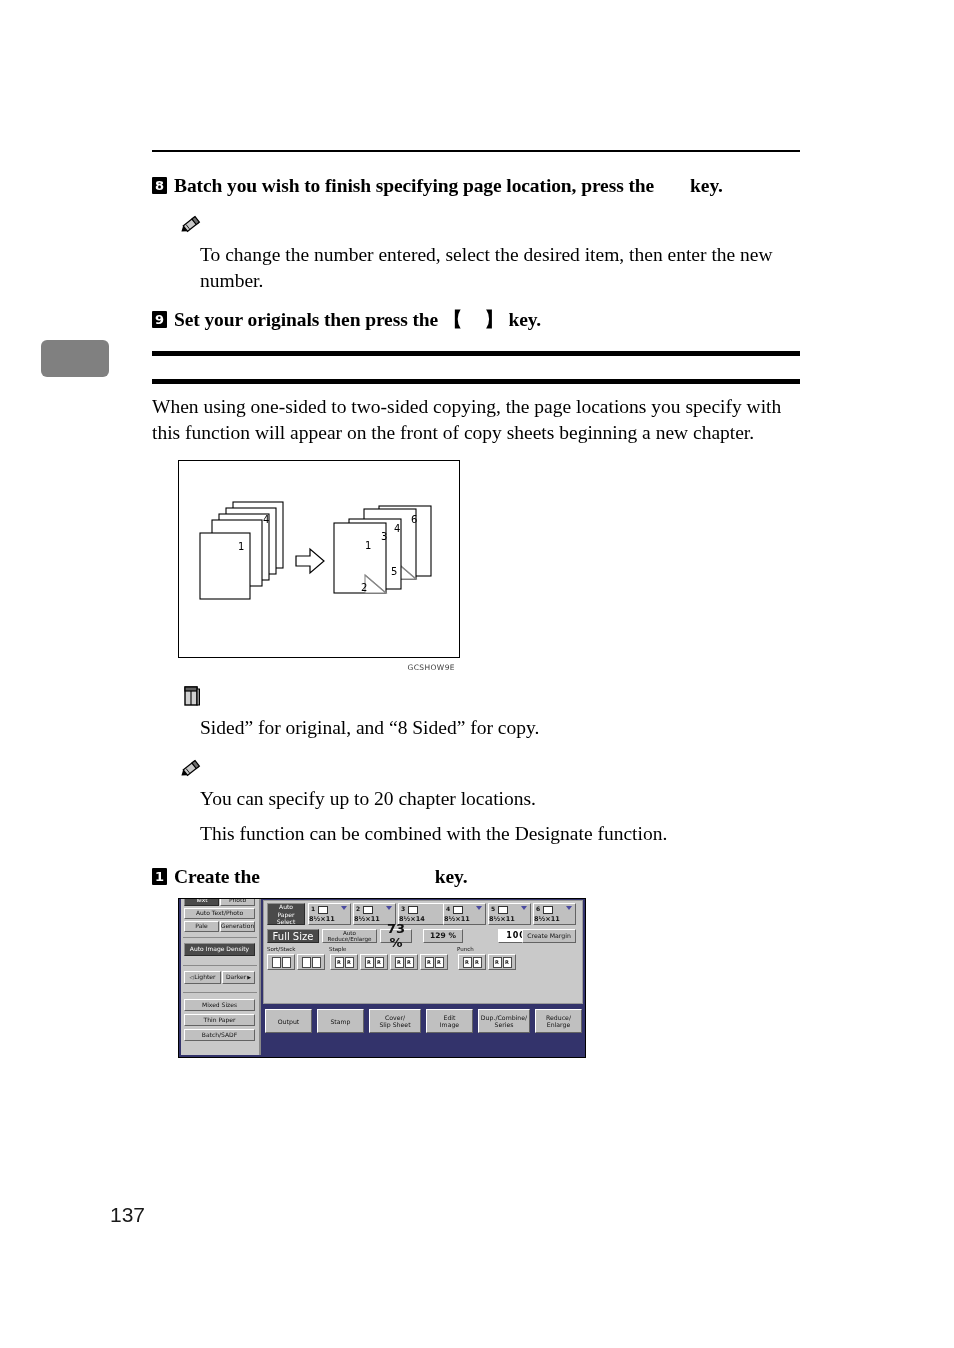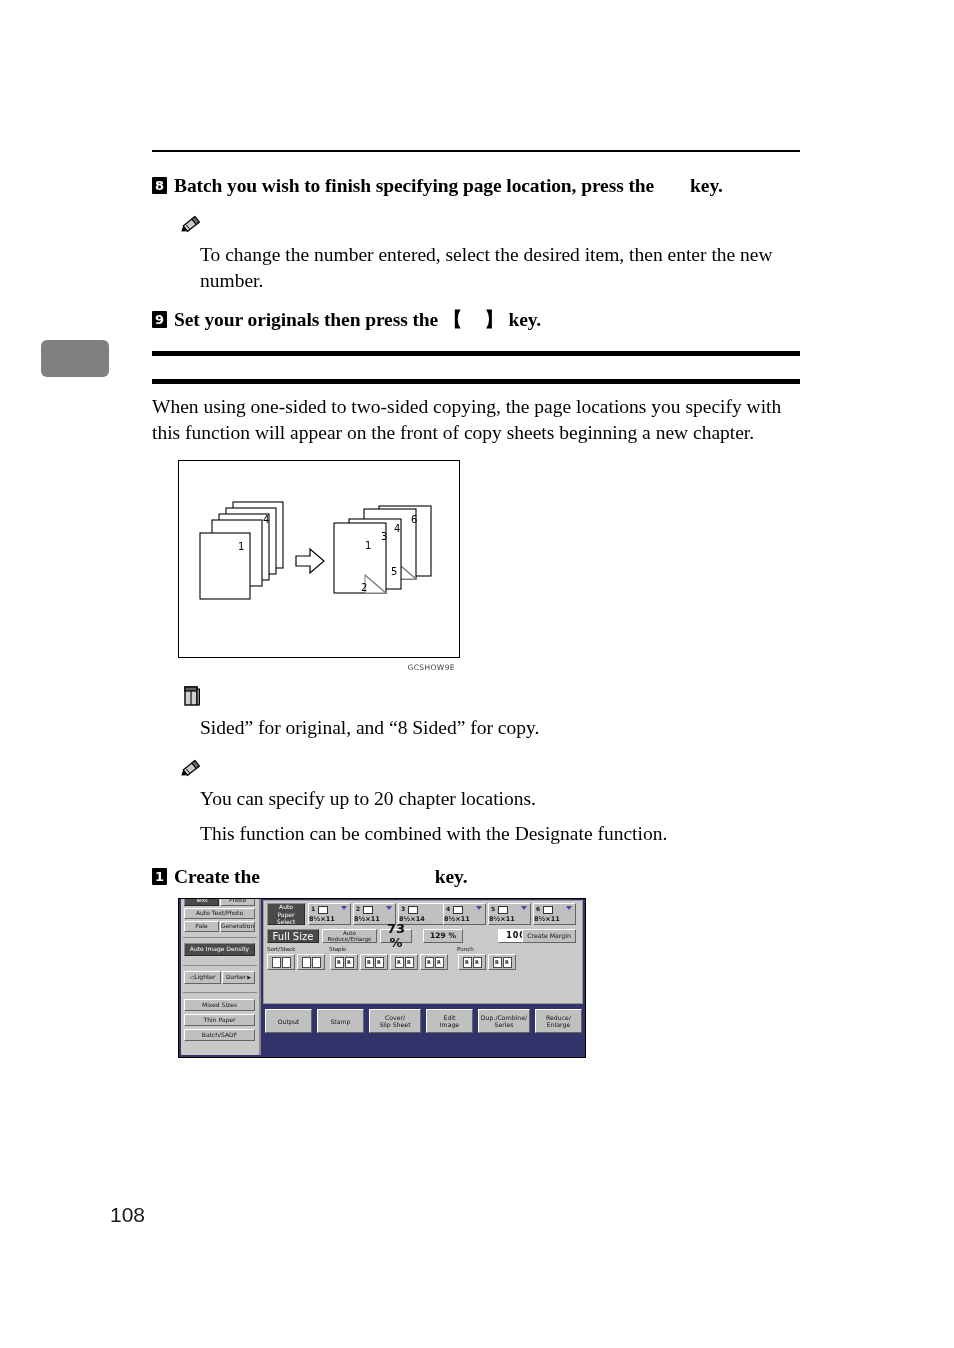--- a/index.html
+++ b/index.html
@@ -534,13 +534,13 @@
       <span>Series</span>
     </div>
     <div class="bottom-btn" style="left:356px;top:110px;width:47px;flex-direction:column;">
       <span>Reduce/</span>
       <span>Enlarge</span>
     </div>
   </div>
 
 </div>
 
-<div class="page-number">108</div>
+<div class="page-number">137</div>
 
 </body></html>

